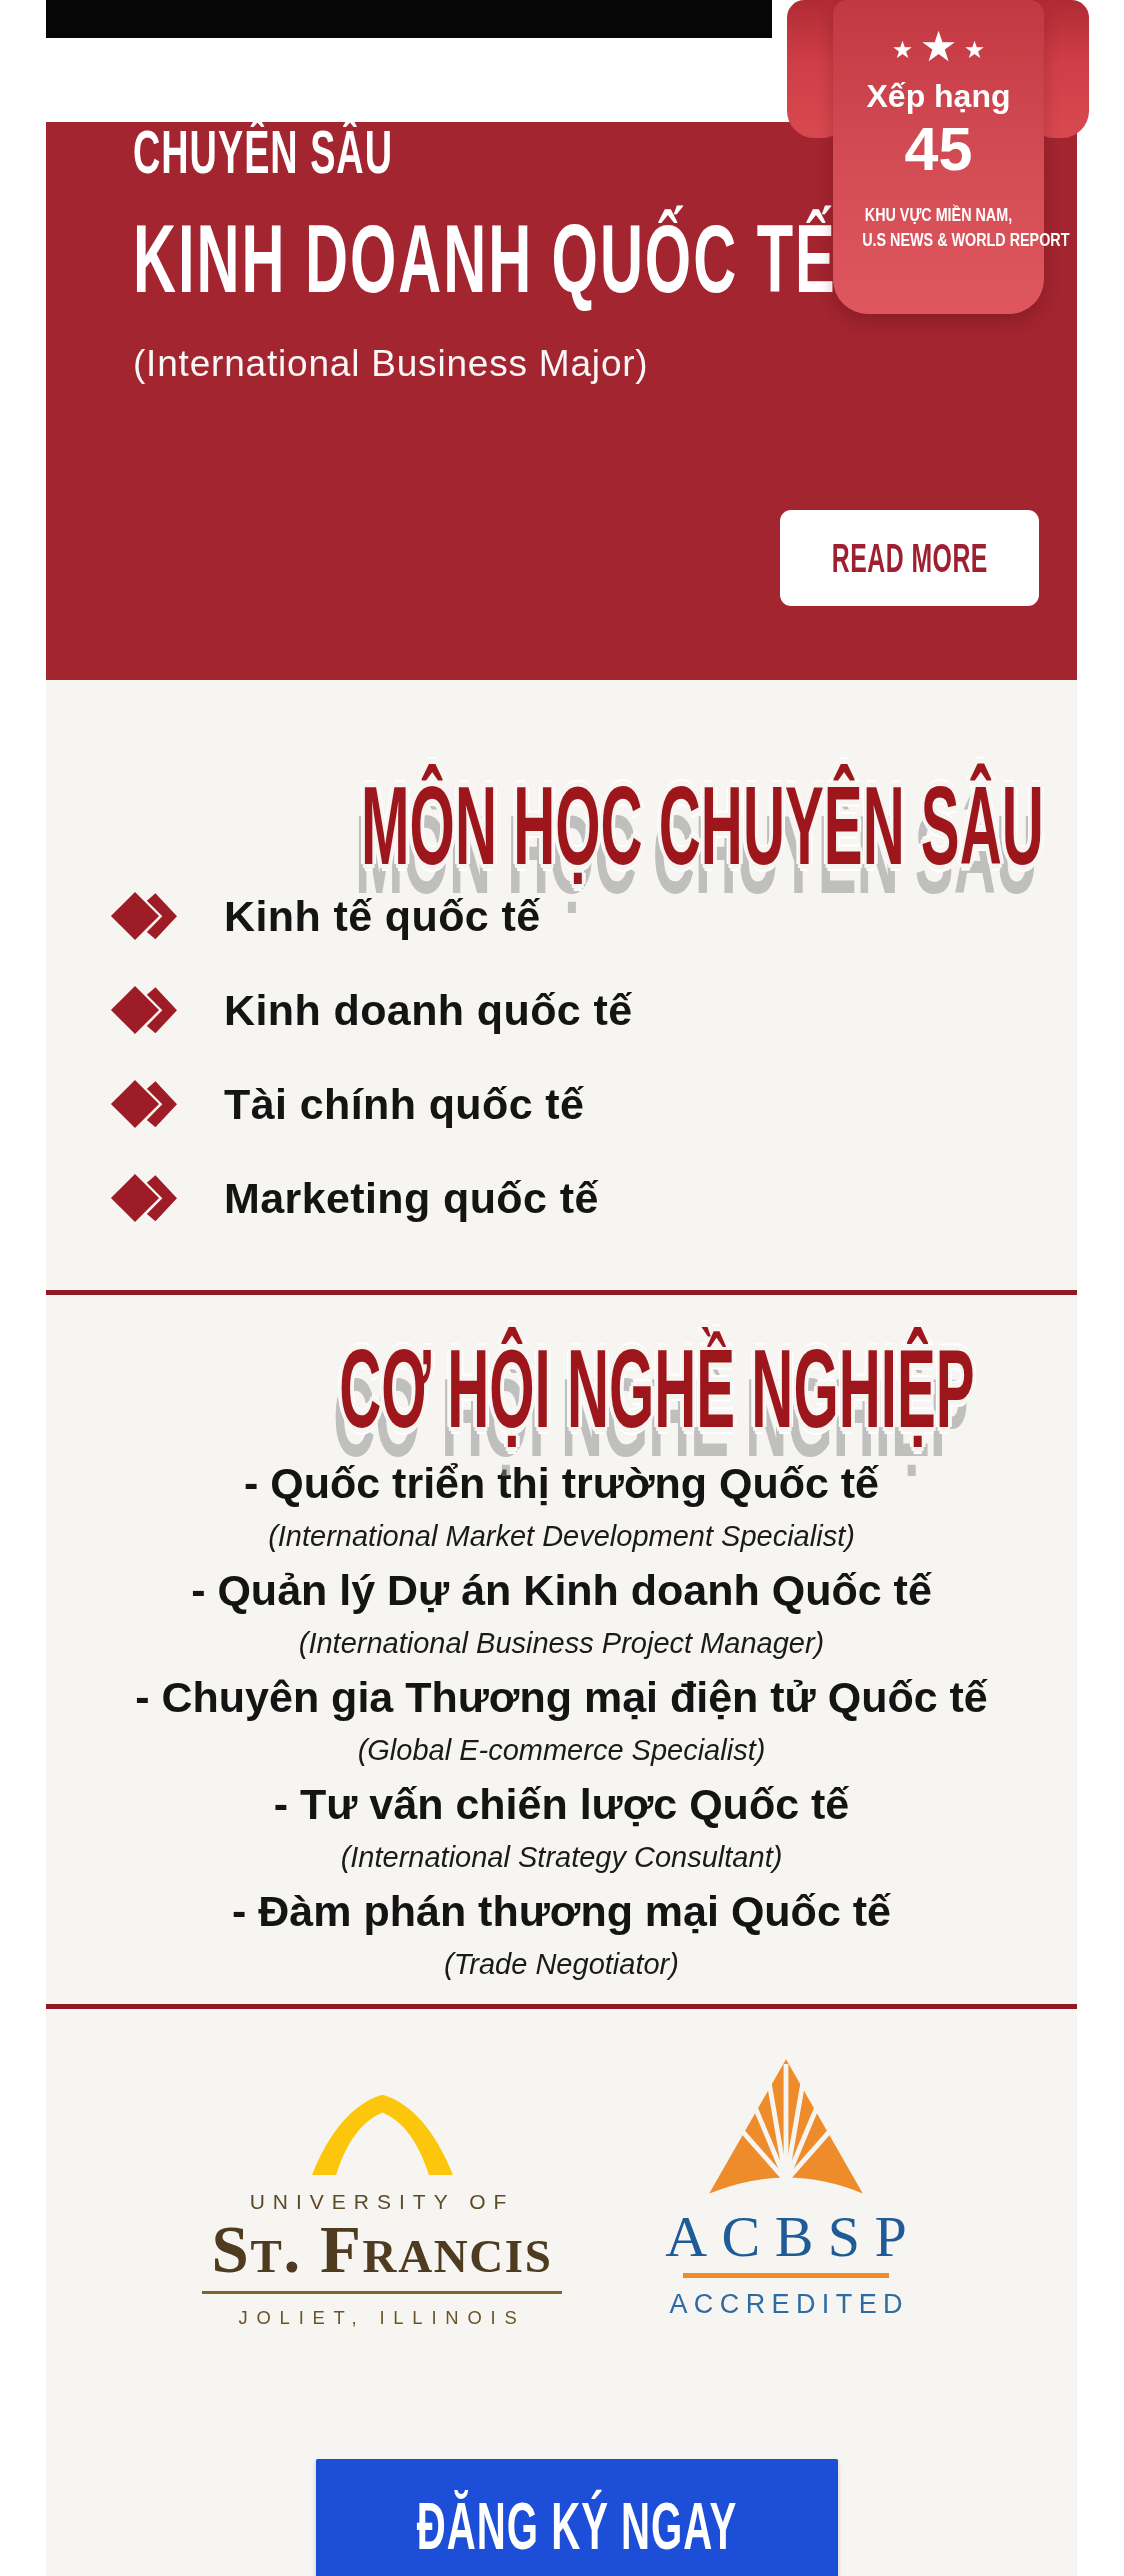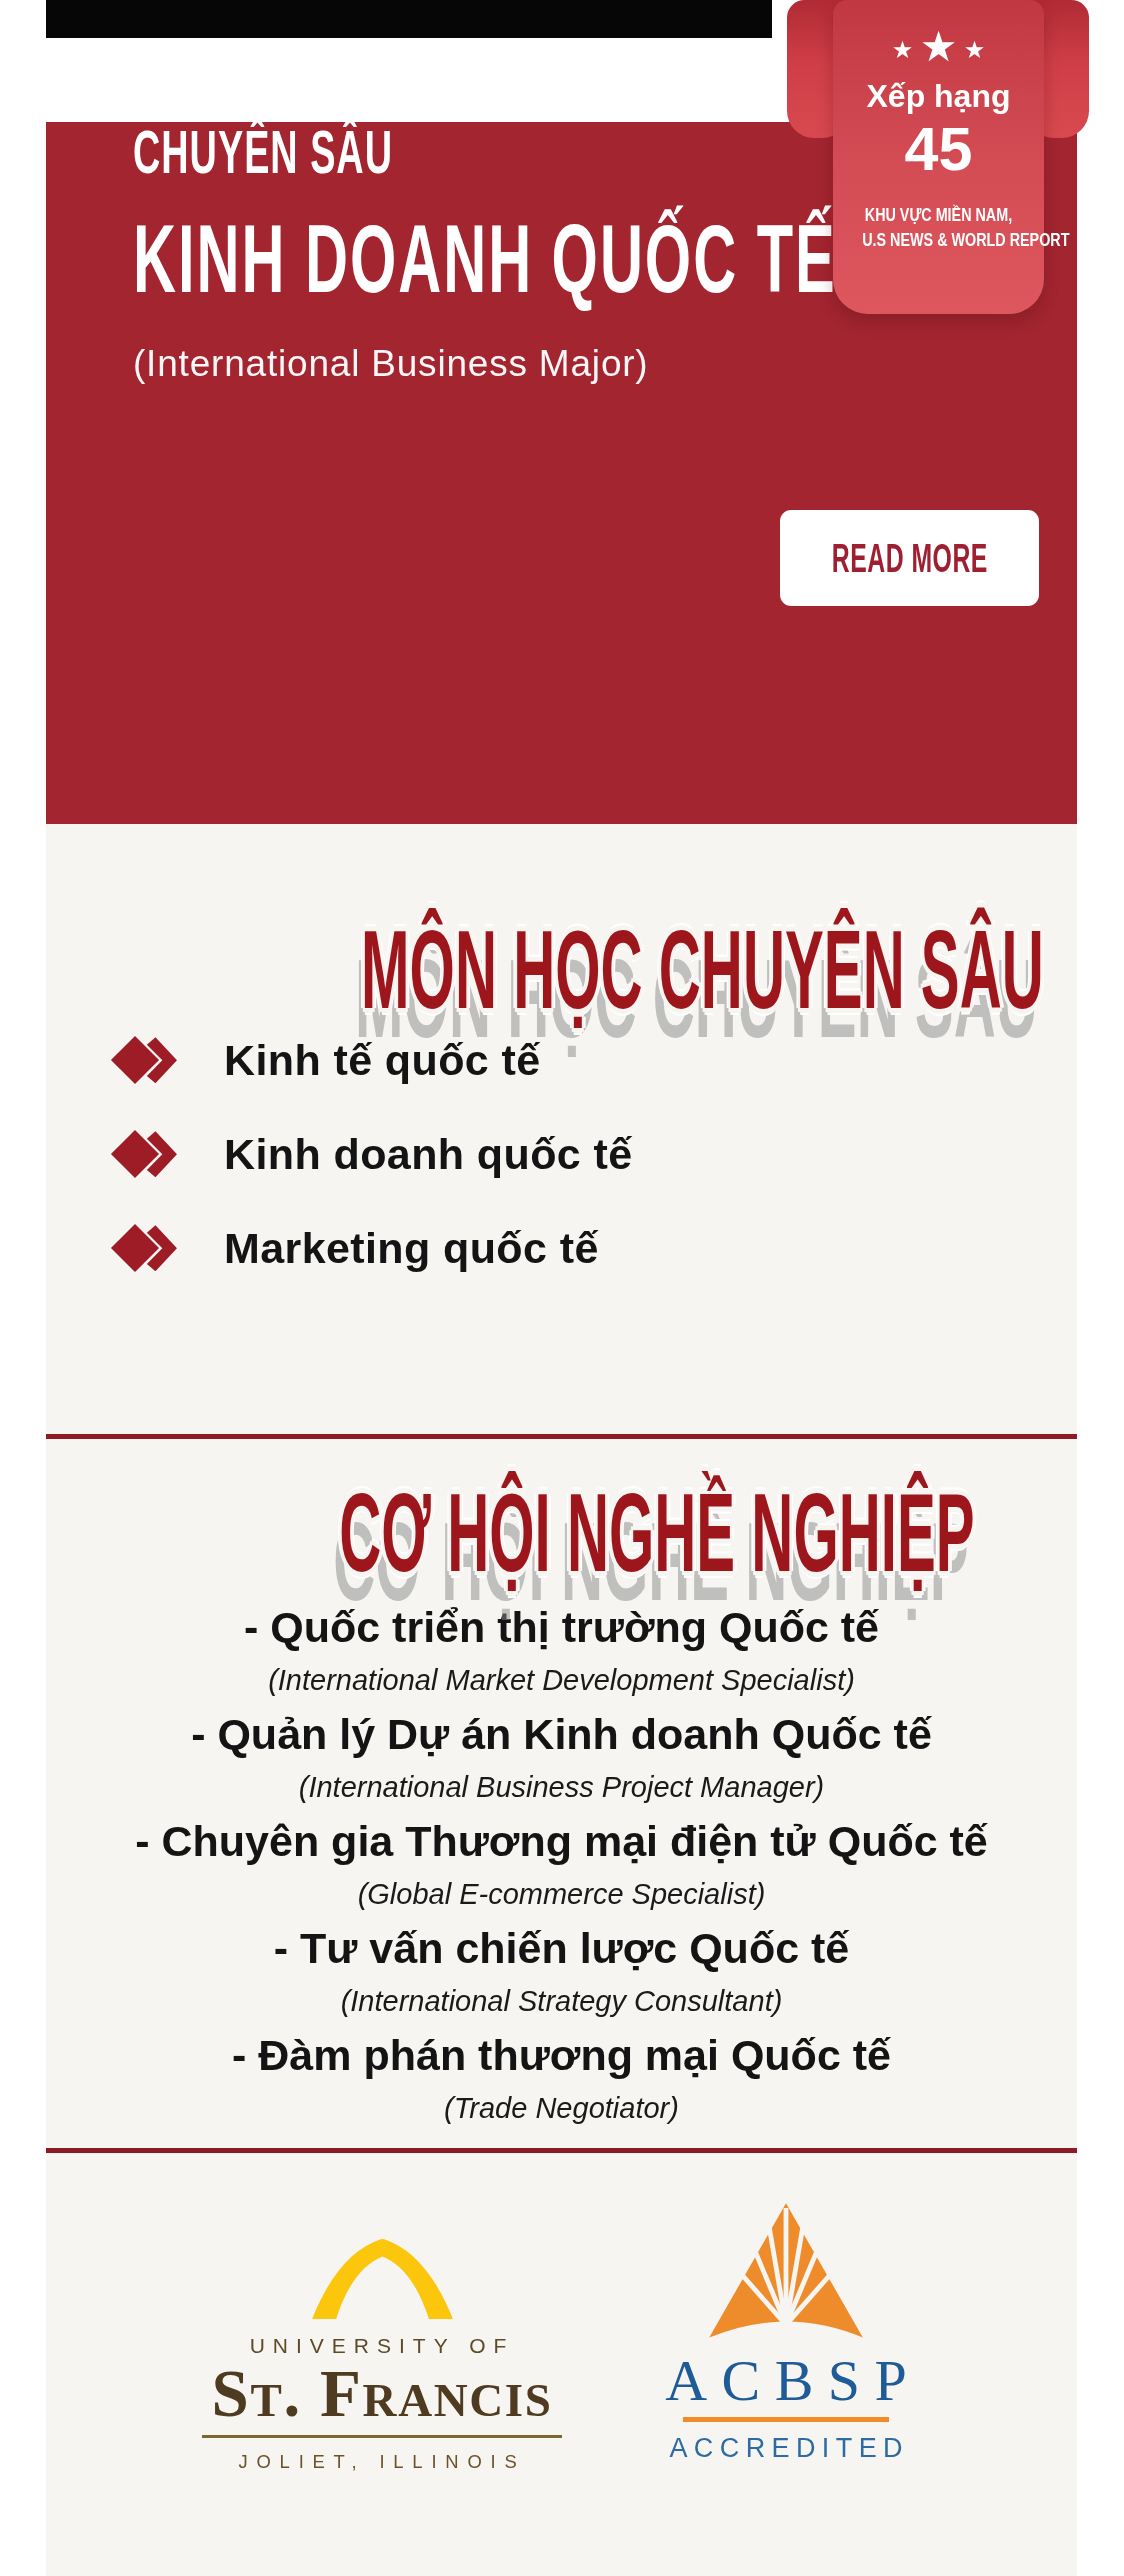--- a/index.html
+++ b/index.html
@@ -6,21 +6,21 @@
   html,body { background:#ffffff; }
   body { width:1124px; min-height:2576px; font-family:"Liberation Sans","DejaVu Sans",sans-serif; }
   .page { position:relative; width:1124px; min-height:2576px; overflow:hidden; }
   .card { position:relative; margin:0 46px; width:1031px; }
 
   
   .top-row { height:38px; background:#ffffff; }
   .black-bar { width:726px; height:38px; background:#060606; }
 
   
-  .banner { position:relative; height:702px; background:#a22530; padding-left:87px; color:#ffffff; }
+  .banner { position:relative; height:558px; background:#a22530; padding-left:87px; color:#ffffff; }
   .cx { display:inline-block; white-space:nowrap; }
   .banner-kicker { margin-top:84px; font-size:61px; font-weight:700; line-height:61px; }
   .banner-kicker .cx { transform:scaleX(0.62); transform-origin:left top; letter-spacing:1.6px; }
   .banner-title { margin-top:28px; font-size:96px; font-weight:700; line-height:96px; }
   .banner-title .cx { transform:scaleX(0.62); transform-origin:left top; letter-spacing:3.2px; }
   .banner-sub { margin-top:34px; font-size:37px; font-weight:400; line-height:45px; color:rgba(255,255,255,0.96); letter-spacing:0.8px; }
   .read-more-btn { position:absolute; left:734px; top:388px; width:259px; height:96px; background:#ffffff;
                    border:none; border-radius:11.2px; cursor:pointer; color:#9e2030; font-size:40px; font-weight:700;
                    font-family:inherit; display:flex; align-items:center; justify-content:center; }
   .read-more-btn .cx { transform:scaleX(0.62); transform-origin:center; letter-spacing:0.8px; }
@@ -147,20 +147,27 @@
               <span class="diamond"></span>
               <span class="chevron"></span>
             </span>
           <span class="subject-label">Kinh doanh quốc tế</span>
         </li>
         <li class="subject-item">
           <span class="bullet">
               <span class="diamond"></span>
               <span class="chevron"></span>
             </span>
+          <span class="subject-label">Tài chính quốc tế</span>
+        </li>
+        <li class="subject-item">
+          <span class="bullet">
+              <span class="diamond"></span>
+              <span class="chevron"></span>
+            </span>
           <span class="subject-label">Marketing quốc tế</span>
         </li>
       </ul>
     </div>
 
     <div class="divider"></div>
 
     <div class="section careers">
       <div class="sec-title">
         <div class="layer ghost"><span class="cx">CƠ HỘI NGHỀ NGHIỆP</span></div>

